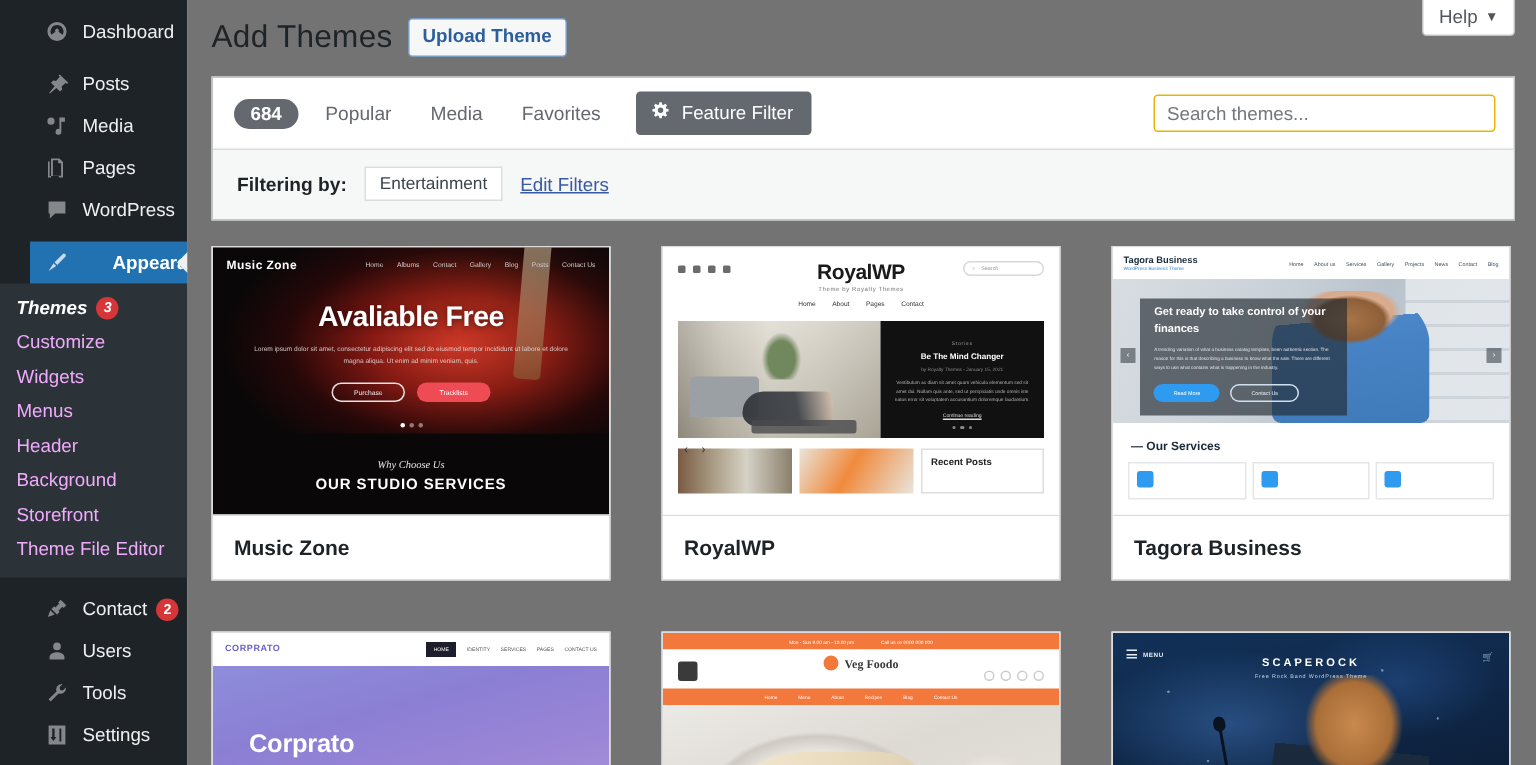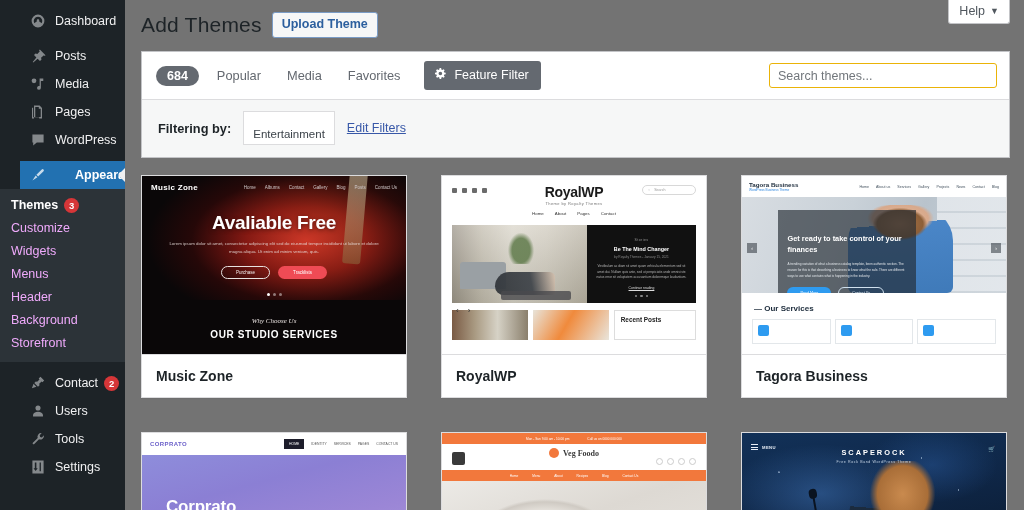--- a/index.html
+++ b/index.html
@@ -40,21 +40,21 @@
     content: ""; position: absolute; right: -1px; top: 50%;
     margin-top: -8px; border-style: solid; border-width: 8px;
     border-color: transparent #f0f0f1 transparent transparent;
   }
   .submenu { background: #2c3338; padding: 5px 0 7px 0; }
   .submenu .sub-item {
     display: block; padding: 3px 9px 3px 11px;
     font-size: 12.5px; color: #f0abfc; line-height: 17px;
     white-space: nowrap;
   }
-  .submenu .sub-item.current { color: #fff; font-weight: 700; }
+  .submenu .sub-item.current { color: #fff; font-weight: 700; font-style: italic; }
   .badge-count {
     display: inline-flex; align-items: center; justify-content: center;
     min-width: 15px; height: 15px; padding: 0 4px; margin-left: 6px;
     background: #d63638; color: #fff; border-radius: 9px;
     font-size: 9.5px; font-weight: 700; line-height: 15px;
     vertical-align: middle;
   }
   .menu-sep { height: 7px; }
 
   
@@ -118,21 +118,21 @@
   .search-input::placeholder { color: #72777c; }
 
   .filtering-row {
     display: flex; align-items: center; gap: 12px;
     padding: 11px 14px 12px 16px;
     background: #f6f7f7;
   }
   .filtering-label { font-weight: 700; color: #1d2327; font-size: 12.8px; }
   .filter-chip {
     border: 1px solid #dcdcde; background: #fff;
-    padding: 16px 9px 4px 9px; font-size: 11.5px; color: #3c434a;
+    padding: 5px 9px 4px 9px; font-size: 11.5px; color: #3c434a;
   }
   .edit-filters {
     color: #3858a8; font-size: 12.5px; text-decoration: underline;
   }
 
   
   .theme-grid {
     display: grid;
     grid-template-columns: repeat(3, 266px);
     gap: 34px 34px;
@@ -288,21 +288,21 @@
       radial-gradient(ellipse 44% 26% at 50% 15%, #e4b99c 0%, #d8a98b 60%, transparent 72%),
       linear-gradient(175deg, transparent 0 24%, #4a86c8 24%, #3f7ab9 100%);
     border-radius: 40% 40% 6px 6px;
   }
   .tg-hair {
     position: absolute; right: 26%; top: 5%; width: 28%; height: 46%;
     background: radial-gradient(ellipse 50% 50% at 50% 50%, #a87449 0%, #8d5f38 62%, transparent 74%);
   }
   .tg-card {
     position: absolute; left: 7%; top: 14%; width: 52%;
-    background: rgba(35,42,50,.66); padding: 24px 9px 9px 9px; margin-left: 18px;
+    background: rgba(35,42,50,.66); padding: 4px 9px 9px 9px;
   }
   .tg-h1 { color: #fff; font-size: 7.4px; font-weight: 700; line-height: 1.45; }
   .tg-p { color: #dfe4e8; font-size: 3.1px; line-height: 1.95; margin-top: 5px; }
   .tg-btns { display: flex; gap: 7px; margin-top: 8px; }
   .tg-b1 { background: #2e9bf0; color: #fff; font-size: 3.6px; padding: 4px 13px; border-radius: 9px; }
   .tg-b2 { border: 1px solid #cfe0ee; color: #eaf3fb; font-size: 3.6px; padding: 3px 13px; border-radius: 9px; }
   .tg-ar {
     position: absolute; top: 48%; width: 10px; height: 10px;
     background: rgba(45,52,60,.55); display: flex; align-items: center;
     justify-content: center; color: #fff; font-size: 5px;
@@ -498,20 +498,21 @@
     <div class="submenu">
       <a class="sub-item current">
         <span>Themes</span><span class="badge-count">3</span>
       </a>
       <a class="sub-item">Customize</a>
       <a class="sub-item">Widgets</a>
       <a class="sub-item">Menus</a>
       <a class="sub-item">Header</a>
       <a class="sub-item">Background</a>
       <a class="sub-item">Storefront</a>
+      <a class="sub-item">Theme File Editor</a>
     </div>
 
     <div class="menu-item first-of-group">
       <span class="ico">
         <svg viewBox="0 0 20 20">
             <path d="M13.1 2.3l-2.2 2.2 1 1-3.3 3.3-1-1L5.4 10l4.6 4.6 2.2-2.2-1-1 3.3-3.3 1 1 2.2-2.2zM4.4 11l-2 5.6L8 14.6z"></path>
           </svg>
       </span>
       <span>Contact</span>
       <span class="badge-count">2</span>

